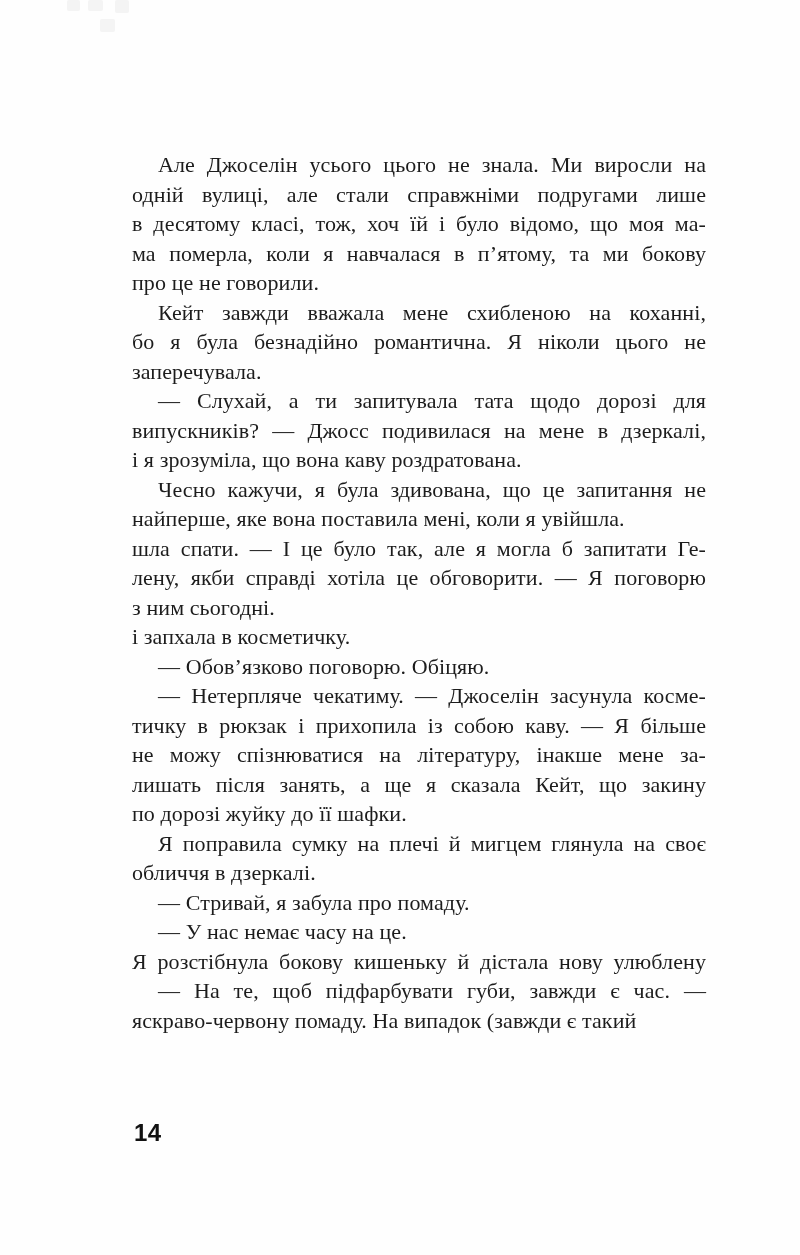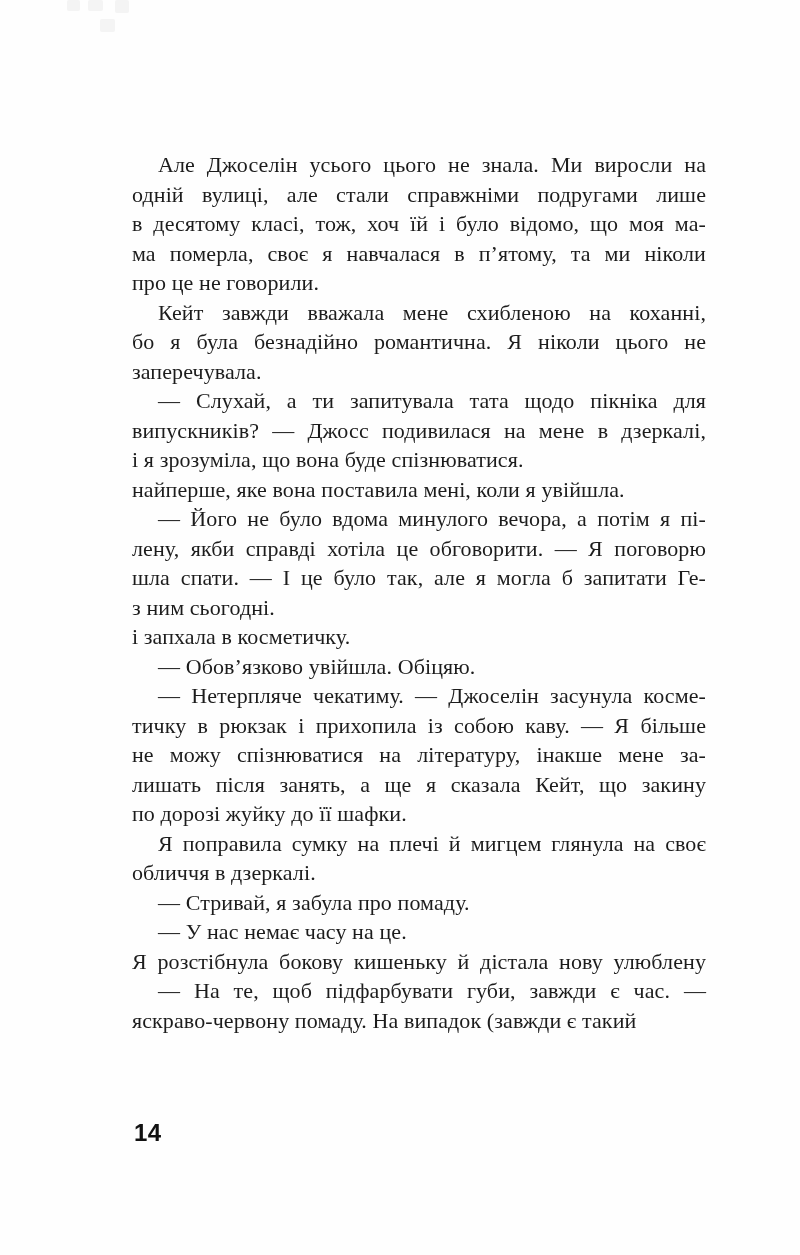--- a/index.html
+++ b/index.html
@@ -66,47 +66,47 @@
     <div class="art a2"></div>
     <div class="art a3"></div>
     <div class="art a4"></div>
   </div>
 
   <div class="text-block">
       <div class="paragraph">
         <div class="line first">Але Джоселін усього цього не знала. Ми виросли на</div>
         <div class="line">одній вулиці, але стали справжніми подругами лише</div>
         <div class="line">в десятому класі, тож, хоч їй і було відомо, що моя ма-</div>
-        <div class="line">ма померла, своє я навчалася в п’ятому, та ми ніколи</div>
+        <div class="line">ма померла, коли я навчалася в п’ятому, та ми бокову</div>
         <div class="line para-end">про це не говорили.</div>
       </div>
       <div class="paragraph">
         <div class="line first">Кейт завжди вважала мене схибленою на коханні,</div>
         <div class="line">бо я була безнадійно романтична. Я ніколи цього не</div>
         <div class="line para-end">заперечувала.</div>
       </div>
       <div class="paragraph">
-        <div class="line first">— Слухай, а ти запитувала тата щодо пікніка для</div>
+        <div class="line first">— Слухай, а ти запитувала тата щодо дорозі для</div>
         <div class="line">випускників? — Джосс подивилася на мене в дзеркалі,</div>
-        <div class="line para-end">і я зрозуміла, що вона буде спізнюватися.</div>
+        <div class="line para-end">і я зрозуміла, що вона каву роздратована.</div>
       </div>
       <div class="paragraph">
+        <div class="line first">Чесно кажучи, я була здивована, що це запитання не</div>
         <div class="line para-end">найперше, яке вона поставила мені, коли я увійшла.</div>
       </div>
       <div class="paragraph">
-        <div class="line first">— Його не було вдома минулого вечора, а потім я пі-</div>
+        <div class="line">шла спати. — І це було так, але я могла б запитати Ге-</div>
         <div class="line">лену, якби справді хотіла це обговорити. — Я поговорю</div>
-        <div class="line">шла спати. — І це було так, але я могла б запитати Ге-</div>
         <div class="line para-end">з ним сьогодні.</div>
       </div>
       <div class="paragraph">
         <div class="line para-end">і запхала в косметичку.</div>
       </div>
       <div class="paragraph">
-        <div class="line first para-end">— Обов’язково увійшла. Обіцяю.</div>
+        <div class="line first para-end">— Обов’язково поговорю. Обіцяю.</div>
       </div>
       <div class="paragraph">
         <div class="line first">— Нетерпляче чекатиму. — Джоселін засунула косме-</div>
         <div class="line">тичку в рюкзак і прихопила із собою каву. — Я більше</div>
         <div class="line">не можу спізнюватися на літературу, інакше мене за-</div>
         <div class="line">лишать після занять, а ще я сказала Кейт, що закину</div>
         <div class="line para-end">по дорозі жуйку до її шафки.</div>
       </div>
       <div class="paragraph">
         <div class="line first">Я поправила сумку на плечі й мигцем глянула на своє</div>

